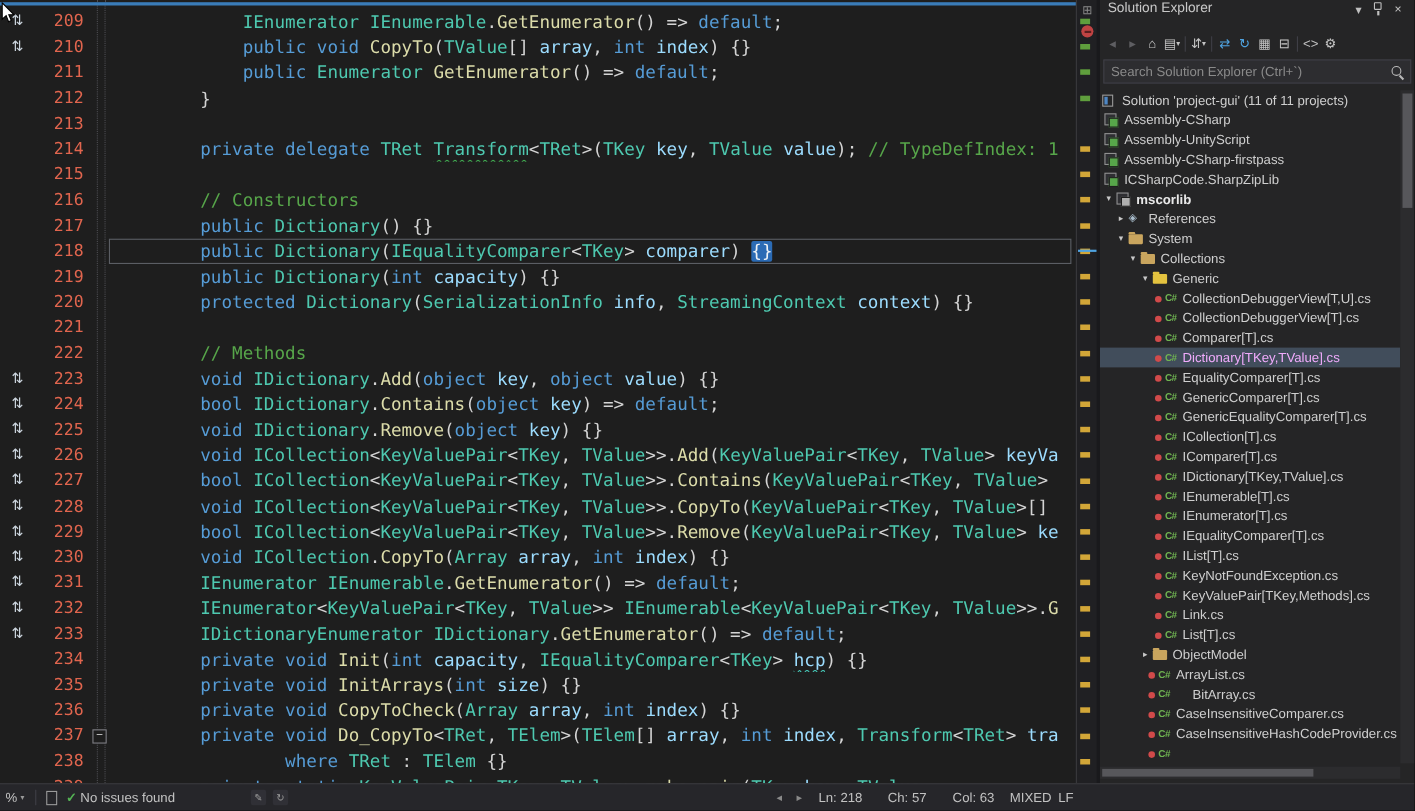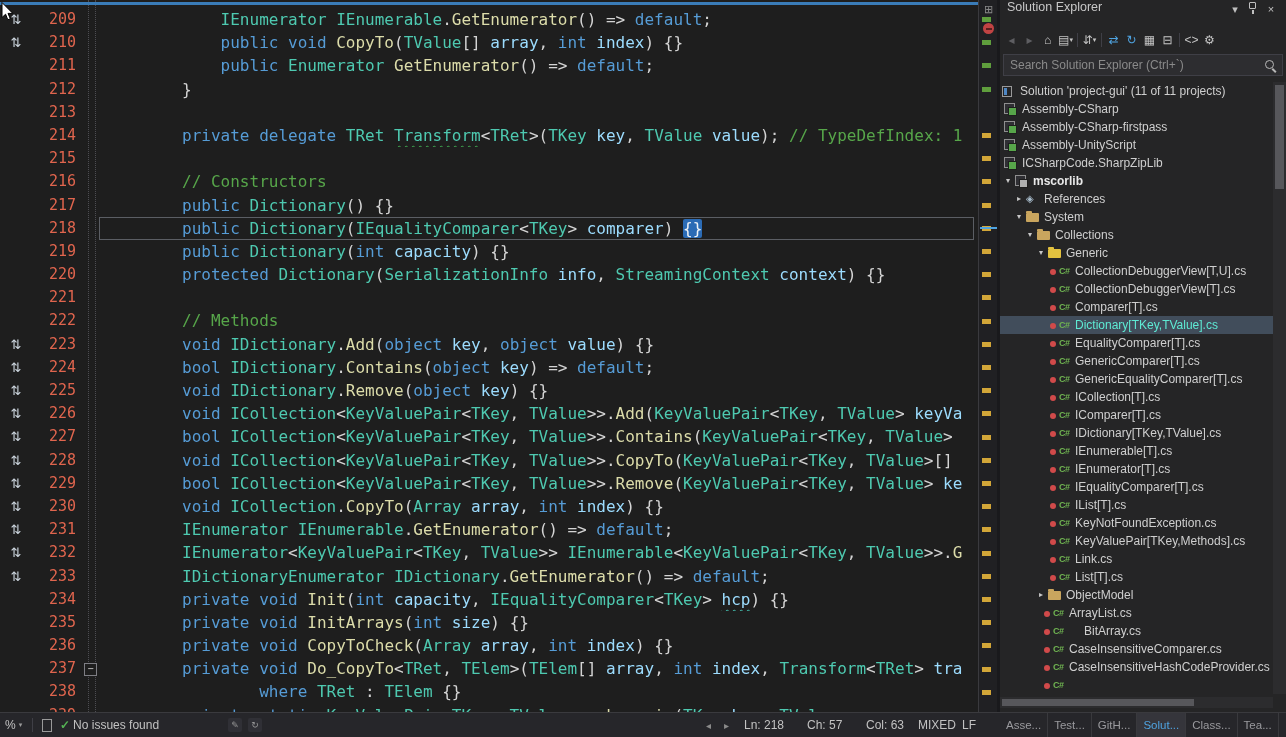--- a/index.html
+++ b/index.html
@@ -50,21 +50,21 @@
   .sx-search input::placeholder{color:#8a8a8a;}
   .lens{position:absolute;right:8px;top:5px;width:7px;height:7px;border:1.5px solid #b8b8b8;border-radius:50%;}
   .lens::after{content:"";position:absolute;left:6.5px;top:6.5px;width:5px;height:1.5px;background:#b8b8b8;
        transform:rotate(45deg);transform-origin:0 0;}
   #tree{position:absolute;left:0;top:82px;width:273px;height:612px;overflow:hidden;font-size:12px;}
   .trow{position:relative;height:18px;line-height:18px;}
   .trow.sel{background:var(--selrow);}
   .tr-arrow{position:absolute;top:0;width:10px;text-align:center;font-size:8px;color:#c8c8c8;line-height:18px;}
   .tr-label{position:absolute;top:0;white-space:nowrap;color:#cfcfcf;}
   .tr-label.bold{font-weight:bold;color:#e8e8e8;}
-  .trow.sel .tr-label{color:#5eead4;}
+  .trow.sel .tr-label{color:#f0abfc;}
   .i-folder{position:absolute;top:5px;width:13px;height:9px;background:#c9a55e;border-radius:1px;}
   .i-folder::before{content:"";position:absolute;top:-2px;left:0;width:6px;height:2px;background:inherit;border-radius:1px 1px 0 0;}
   .i-folder.hl{background:#e3c23f;}
   .i-cs{position:absolute;top:2px;font-size:9px;font-weight:bold;color:#6fb351;letter-spacing:-0.5px;line-height:14px;font-family:"Liberation Sans",sans-serif;}
   .reddot{position:absolute;top:6.5px;width:6px;height:6px;border-radius:50%;background:#d14a4a;}
   .i-proj{position:absolute;top:3px;width:11px;height:11px;border:1px solid #8f8f8f;background:#2f2f33;box-sizing:border-box;}
   .i-proj::after{content:"";position:absolute;right:-3px;bottom:-3px;width:7px;height:7px;background:#57a64a;border:1px solid #1e1e1e;}
   .i-proj.lib::after{background:#b0b0b0;}
   .i-refs{position:absolute;top:0;font-size:10px;color:#a8bccb;line-height:18px;}
   .i-sln{position:absolute;top:3.5px;width:10px;height:11px;border:1px solid #9a9a9a;box-sizing:border-box;}
@@ -337,25 +337,25 @@
         <div class="trow">
           <span class="i-sln" style="left: 2px;"></span>
           <span class="tr-label" style="left: 20px;">Solution 'project-gui' (11 of 11 projects)</span>
         </div>
         <div class="trow">
           <span class="i-proj" style="left: 4px;"></span>
           <span class="tr-label" style="left: 22px;">Assembly-CSharp</span>
         </div>
         <div class="trow">
           <span class="i-proj" style="left: 4px;"></span>
+          <span class="tr-label" style="left: 22px;">Assembly-UnityScript</span>
+        </div>
+        <div class="trow">
+          <span class="i-proj" style="left: 4px;"></span>
           <span class="tr-label" style="left: 22px;">Assembly-CSharp-firstpass</span>
-        </div>
-        <div class="trow">
-          <span class="i-proj" style="left: 4px;"></span>
-          <span class="tr-label" style="left: 22px;">Assembly-UnityScript</span>
         </div>
         <div class="trow">
           <span class="i-proj" style="left: 4px;"></span>
           <span class="tr-label" style="left: 22px; text-align: center;">ICSharpCode.SharpZipLib</span>
         </div>
         <div class="trow">
           <span class="tr-arrow" style="left: 3px;">▾</span>
           <span class="i-proj lib" style="left: 15px;"></span>
           <span class="tr-label bold" style="left: 33px;">mscorlib</span>
         </div>
@@ -531,28 +531,20 @@
         <span class="sb-arrow">◂</span>
       </div>
     <div class="sb-item" style="left:724px">
         <span class="sb-arrow">▸</span>
       </div>
     <div class="sb-item" style="left:744px">Ln: 218</div>
     <div class="sb-item" style="left:807px">Ch: 57</div>
     <div class="sb-item" style="left:866px">Col: 63</div>
     <div class="sb-item" style="left:918px">MIXED</div>
     <div class="sb-item" style="left:962px">LF</div>
-    <div id="btabs">
-        <span class="btab">Asse...</span>
-        <span class="btab">Test...</span>
-        <span class="btab">GitH...</span>
-        <span class="btab active">Solut...</span>
-        <span class="btab">Class...</span>
-        <span class="btab">Tea...</span>
-      </div>
   </div>
 
   <div id="cursor">
     <svg width="14" height="20" viewBox="0 0 14 20">
       <path d="M1,0.5 L1,15.5 L4.6,12.2 L6.8,17.8 L9.3,16.7 L7,11.4 L11.8,11.4 Z" fill="#ffffff" stroke="#000000" stroke-width="1"></path>
     </svg>
   </div>
 
 </div>
 

